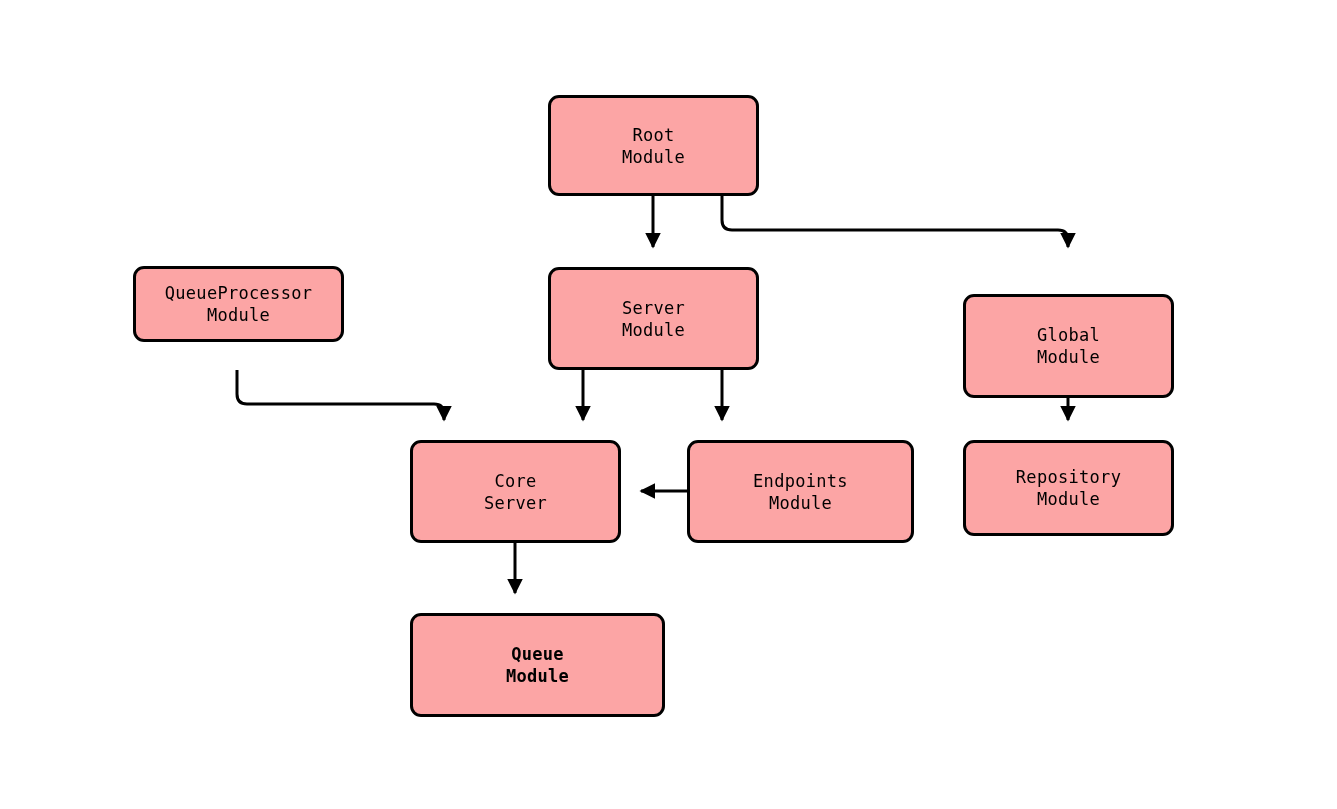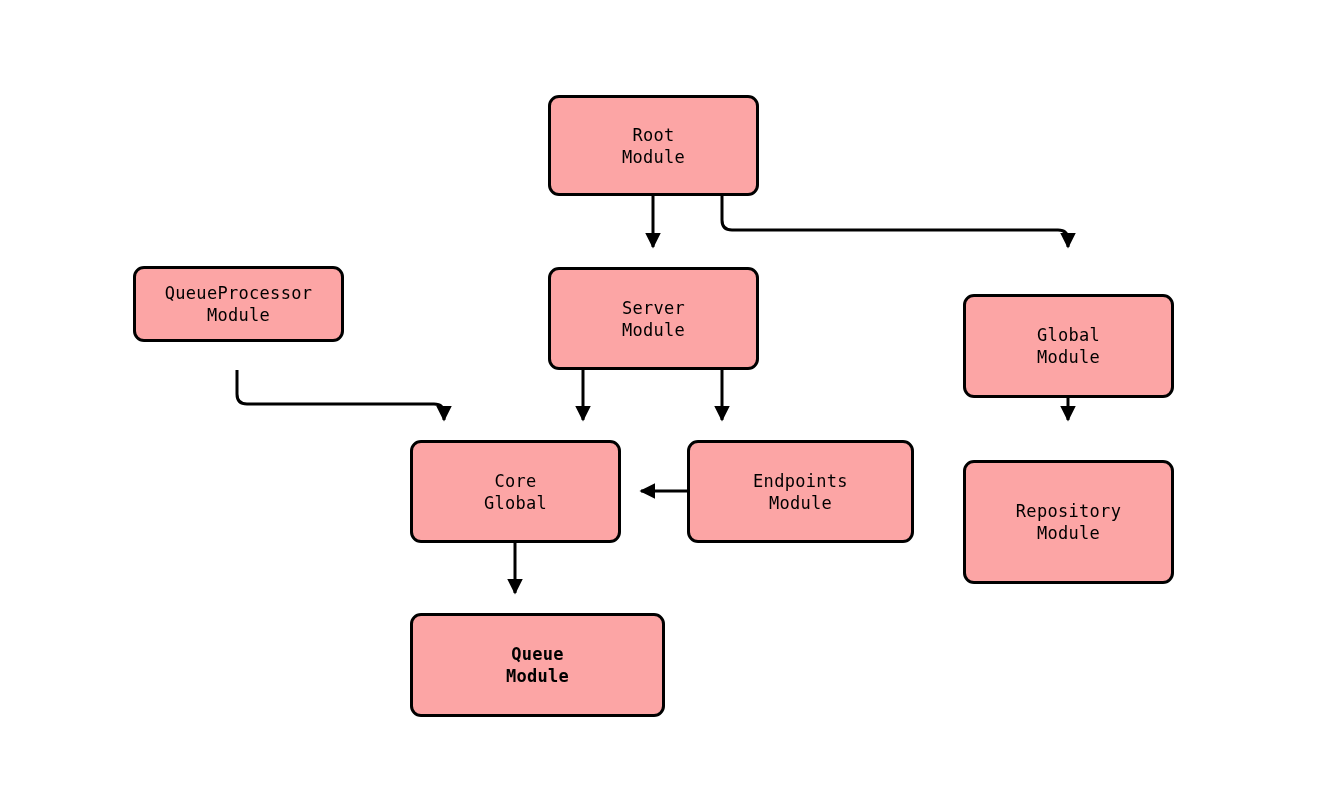--- a/index.html
+++ b/index.html
@@ -93,29 +93,29 @@
 Module</span>
   </div>
 
   <div class="node" style="left:963px; top:267px; width:211px; height:104px;margin-top:27px;">
     <span class="node-label">Global
 Module</span>
   </div>
 
   <div class="node" style="left:410px; top:440px; width:211px; height:103px;">
     <span class="node-label">Core
-Global</span>
+Server</span>
   </div>
 
   <div class="node" style="left:687px; top:440px; width:227px; height:103px;">
     <span class="node-label">Endpoints
 Module</span>
   </div>
 
-  <div class="node" style="left:963px; top:460px; width:211px; height:124px;justify-content:center;">
+  <div class="node" style="left:963px; top:440px; width:211px; height:96px;justify-content:center;">
     <span class="node-label">Repository
 Module</span>
   </div>
 
   <div class="node" style="left:410px; top:613px; width:255px; height:104px;font-weight:bold;">
     <span class="node-label">Queue
 Module</span>
   </div>
 
 </div>

